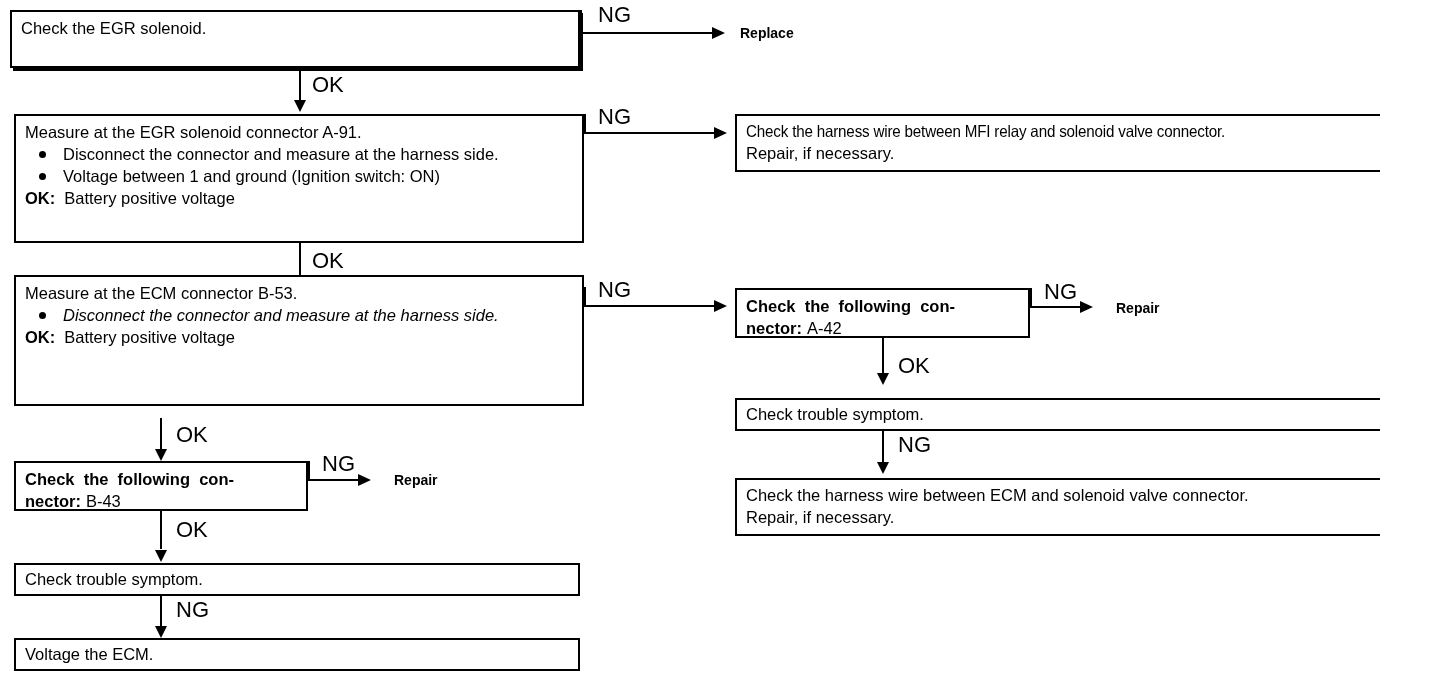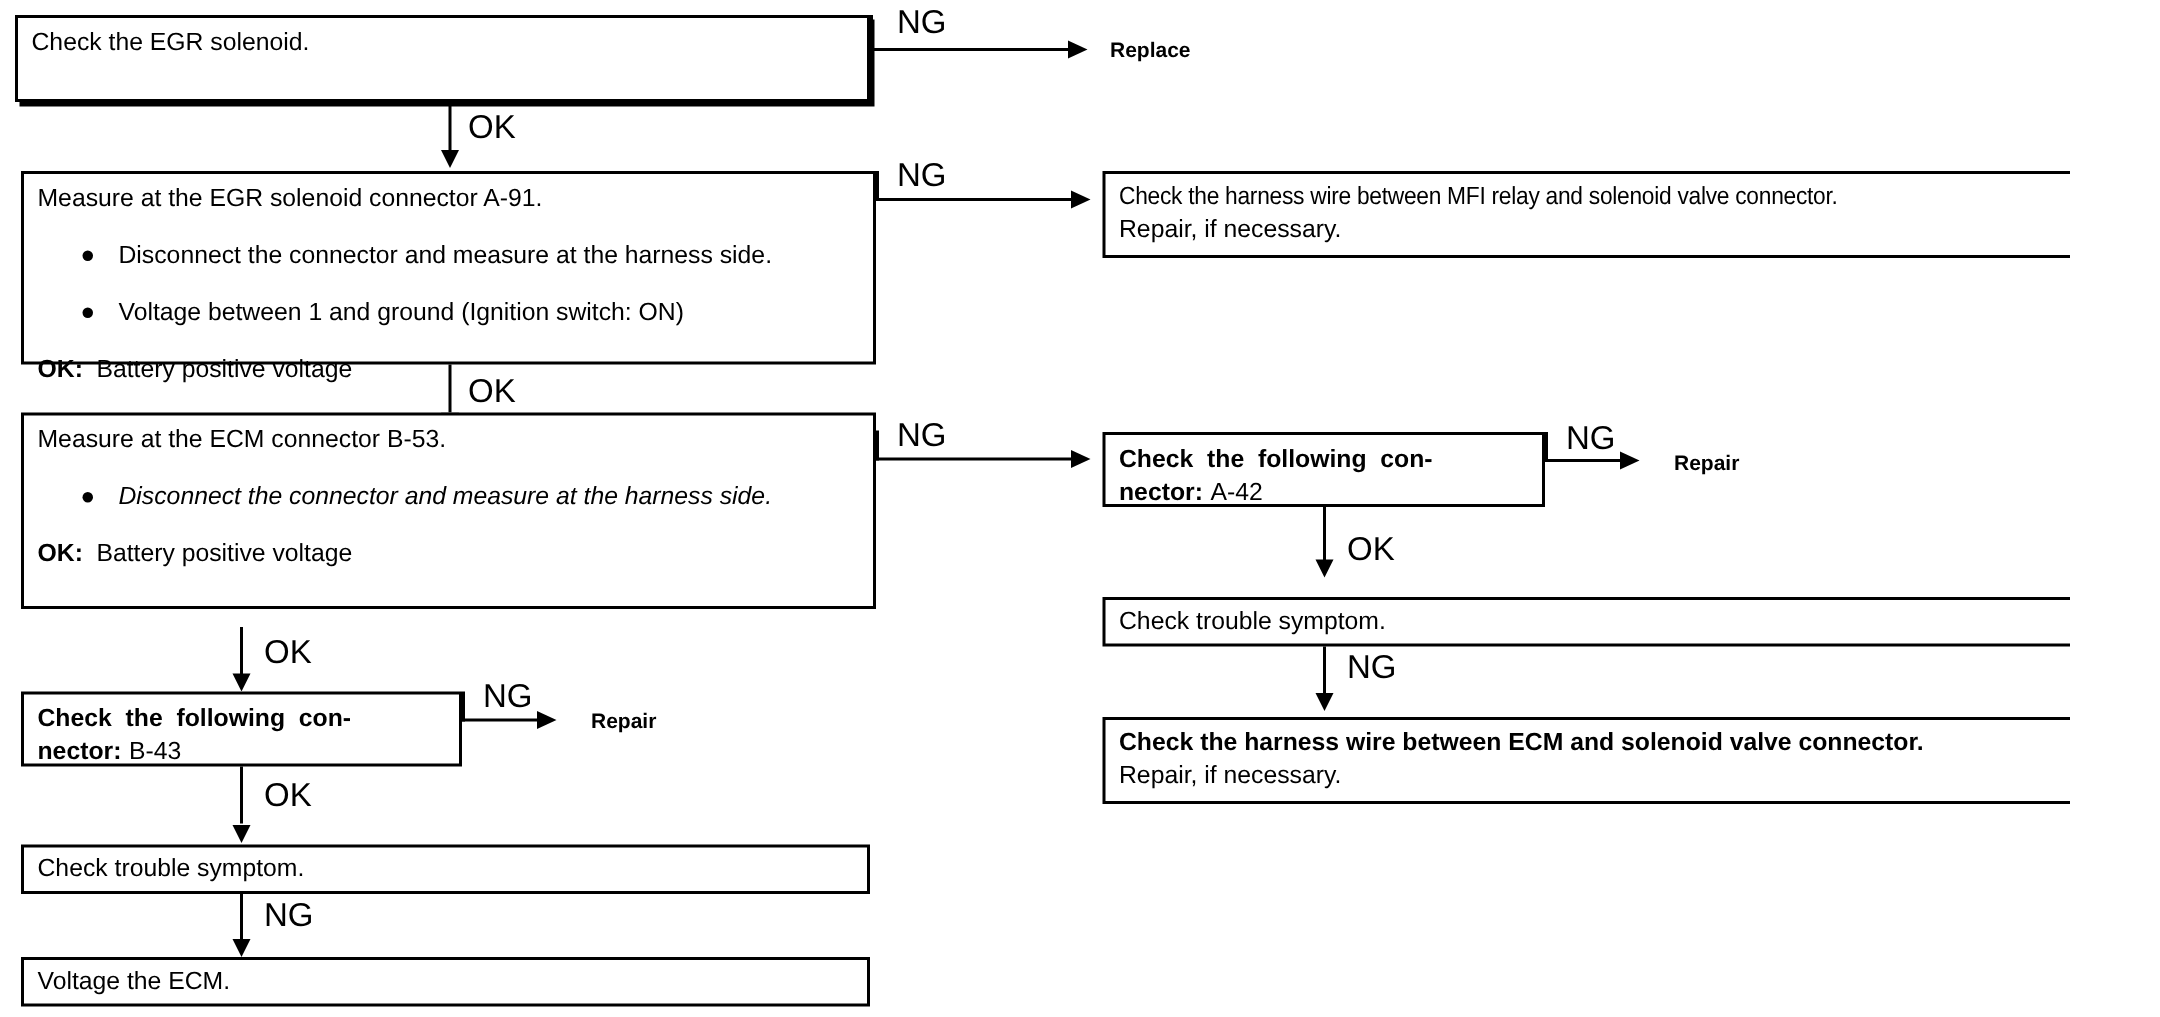--- a/index.html
+++ b/index.html
@@ -44,21 +44,21 @@
     left: 9px;
     top: 5px;
     right: 6px;
     font-size: 16.5px;
     line-height: 22px;
   }
   .line1 { margin: 0; }
   .bullet-row {
     position: relative;
     padding-left: 38px;
-    margin: 16px;
+    margin: 0;
   }
   .bullet-row .dot {
     position: absolute;
     left: 14px;
     top: 8px;
     width: 7px;
     height: 7px;
     border-radius: 50%;
     background: #000;
   }
@@ -227,17 +227,17 @@
 
   <div class="box" style="left:735px; top:398px; width:680px; height:33px;">
     <div class="box-text" style="top:3px;">Check trouble symptom.</div>
   </div>
 
   <div class="vline" style="left:882px; top:431px; height:34px;"></div>
   <div class="arrow-down" style="left:877px; top:462px;"></div>
   <div class="edge-label" style="left:898px; top:436px;">NG</div>
 
   <div class="box" style="left:735px; top:478px; width:680px; height:58px;">
-    <div class="box-text" style="top:4px;font-weight:bold;">Check the harness wire between ECM and solenoid valve connector.</div>
+    <div class="box-text" style="top:4px;">Check the harness wire between ECM and solenoid valve connector.</div>
     <div class="box-text" style="top:26px;">Repair, if necessary.</div>
   </div>
 
 </div>
 
 </body></html>

